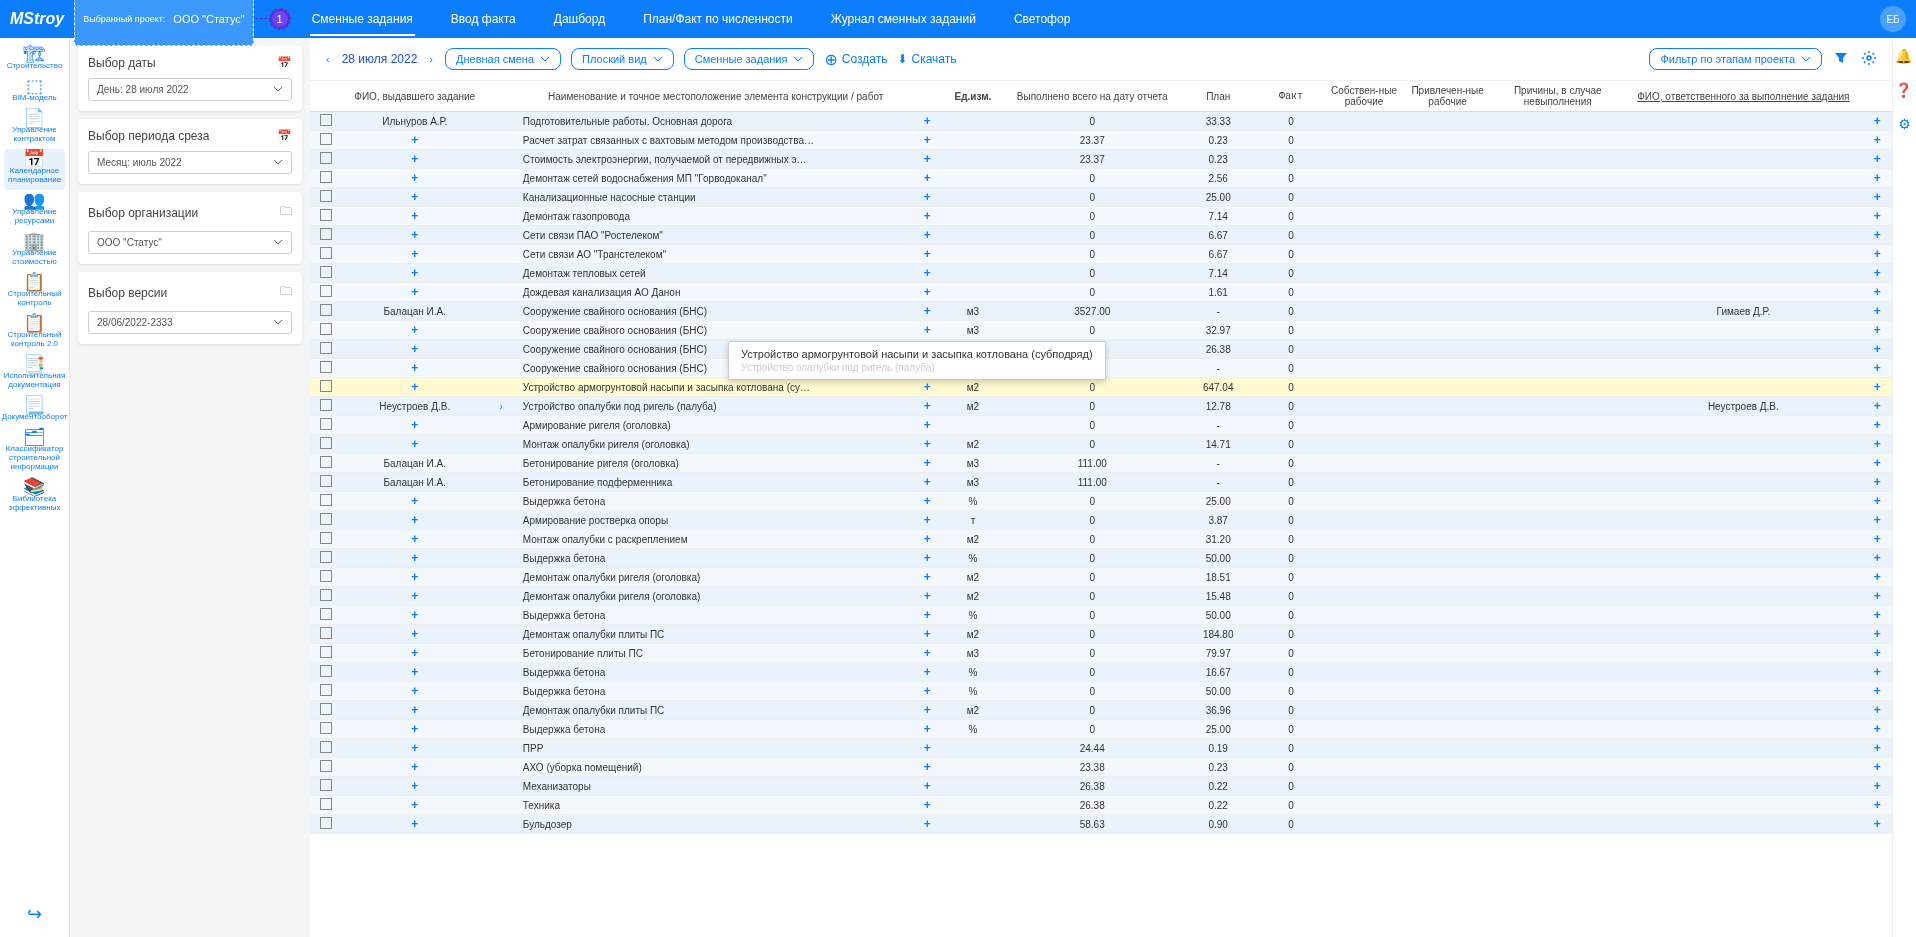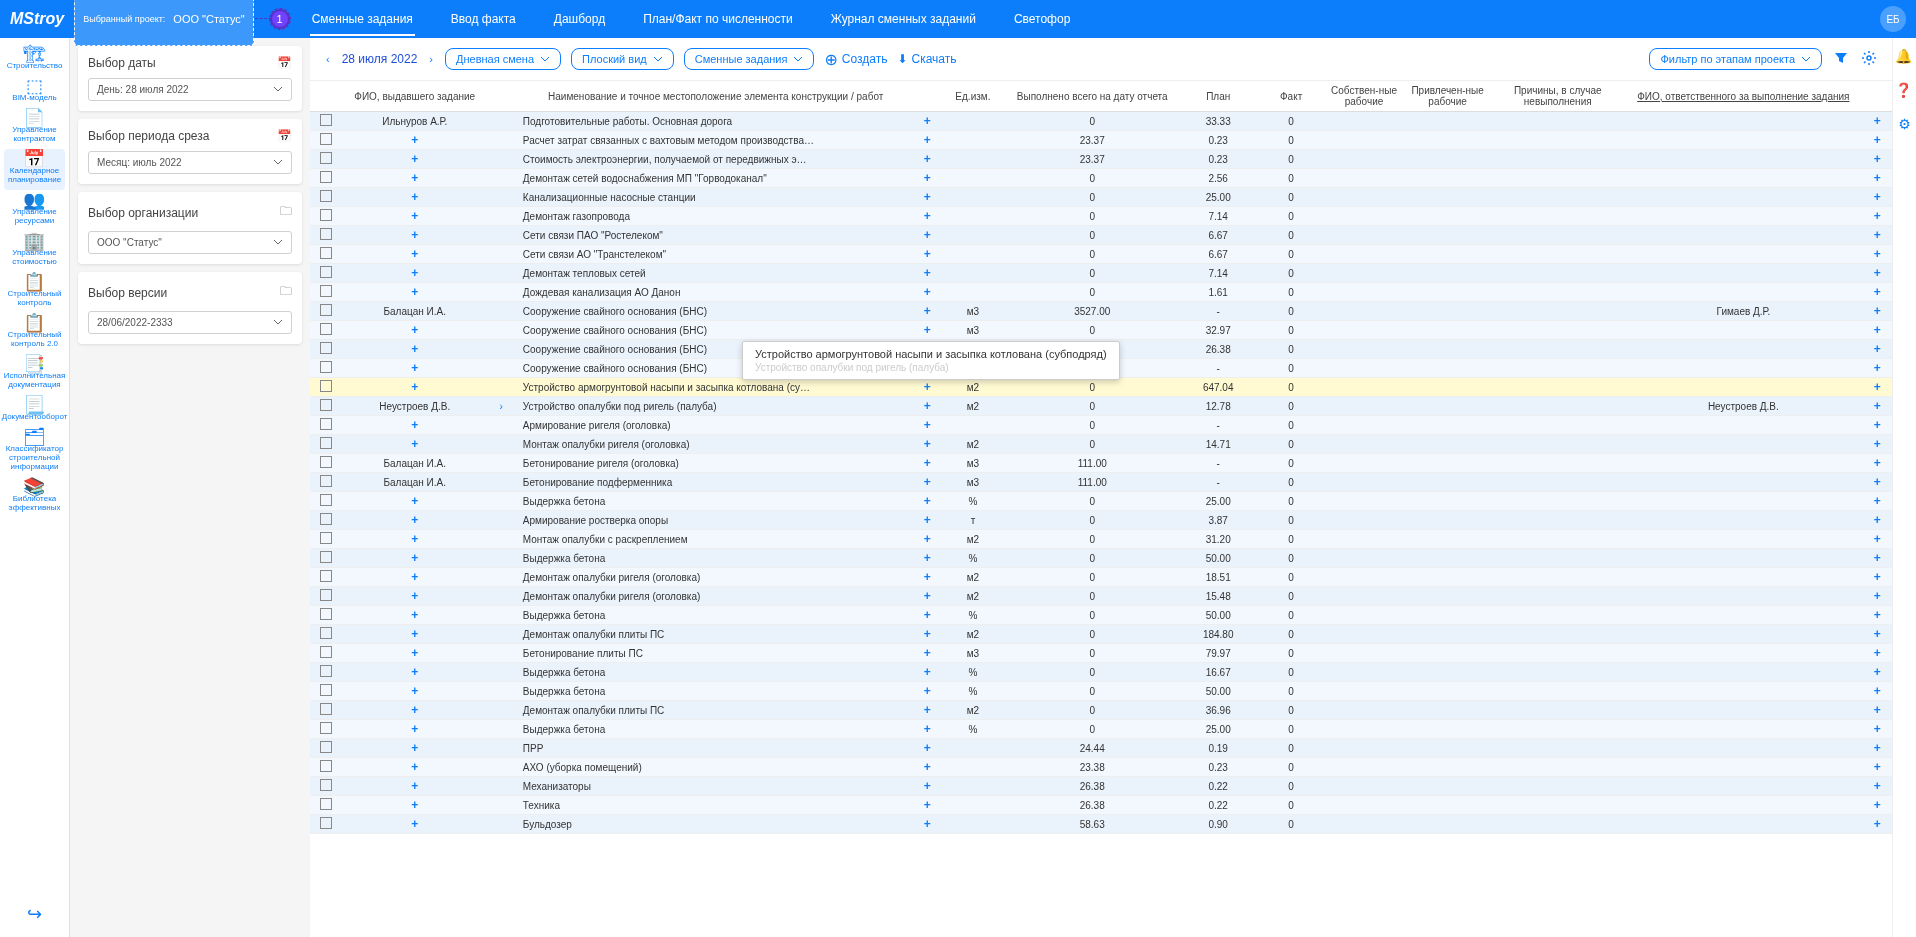--- a/index.html
+++ b/index.html
@@ -209,24 +209,24 @@
 
       <div class="grid-wrap">
         <table class="grid">
           <thead>
               <tr id="grid-head">
                 <th style="width: 22px;"></th>
                 <th style="width: 110px;">ФИО, выдавшего задание</th>
                 <th style="width: 22px;"></th>
                 <th style="width: 300px;">Наименование и точное местоположение элемента конструкции / работ</th>
                 <th style="width: 18px;"></th>
-                <th style="width: 50px;">Ед.изм.</th>
+                <th style="width: 50px; font-weight: bold;">Ед.изм.</th>
                 <th style="width: 130px;">Выполнено всего на дату отчета</th>
                 <th style="width: 60px;">План</th>
-                <th style="width: 50px;">Факт</th>
+                <th style="width: 50px; font-family: Liberation Mono, monospace;">Факт</th>
                 <th style="width: 60px;">Собствен-ные рабочие</th>
                 <th style="width: 60px;">Привлечен-ные рабочие</th>
                 <th style="width: 100px;">Причины, в случае невыполнения</th>
                 <th style="width: 180px; text-decoration: underline;">ФИО, ответственного за выполнение задания</th>
                 <th style="width: 22px;"></th>
               </tr>
             </thead>
           <tbody id="grid-body">
               <tr class="alt">
                 <td><span class="chk"></span></td>
@@ -831,21 +831,21 @@
                 <td>0.90</td>
                 <td>0</td>
                 <td></td>
                 <td></td>
                 <td></td>
                 <td></td>
                 <td><span class="plus">+</span></td>
               </tr>
             </tbody>
         </table>
-        <div class="tooltip" style="top:260px;left:432px;">
+        <div class="tooltip" style="top:260px;left:418px;">
           <div>Устройство армогрунтовой насыпи и засыпка котлована (субподряд)</div>
           <div class="faded">Устройство опалубки под ригель (палуба)</div>
         </div>
       </div>
     </div>
 
     <div class="right-rail">
       <span class="ri">🔔</span>
       <span class="ri">❓</span>
       <span class="ri">⚙</span>

